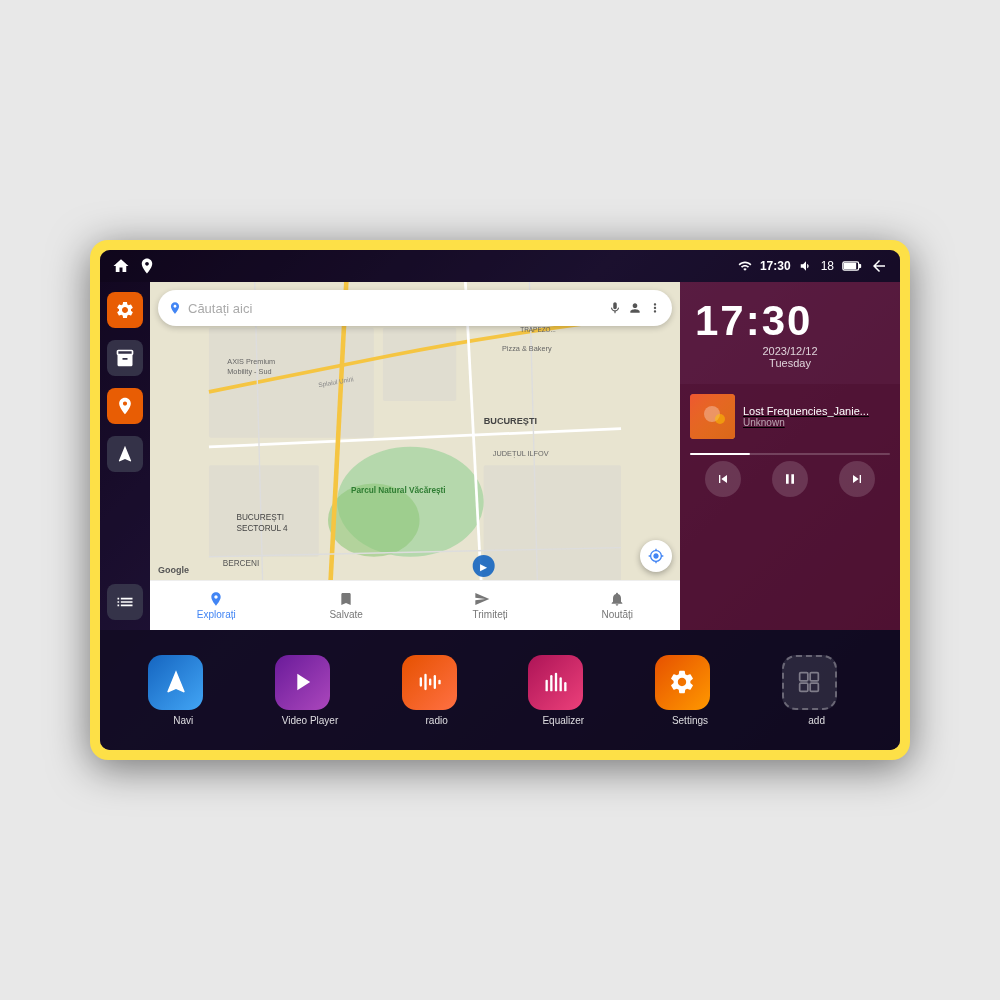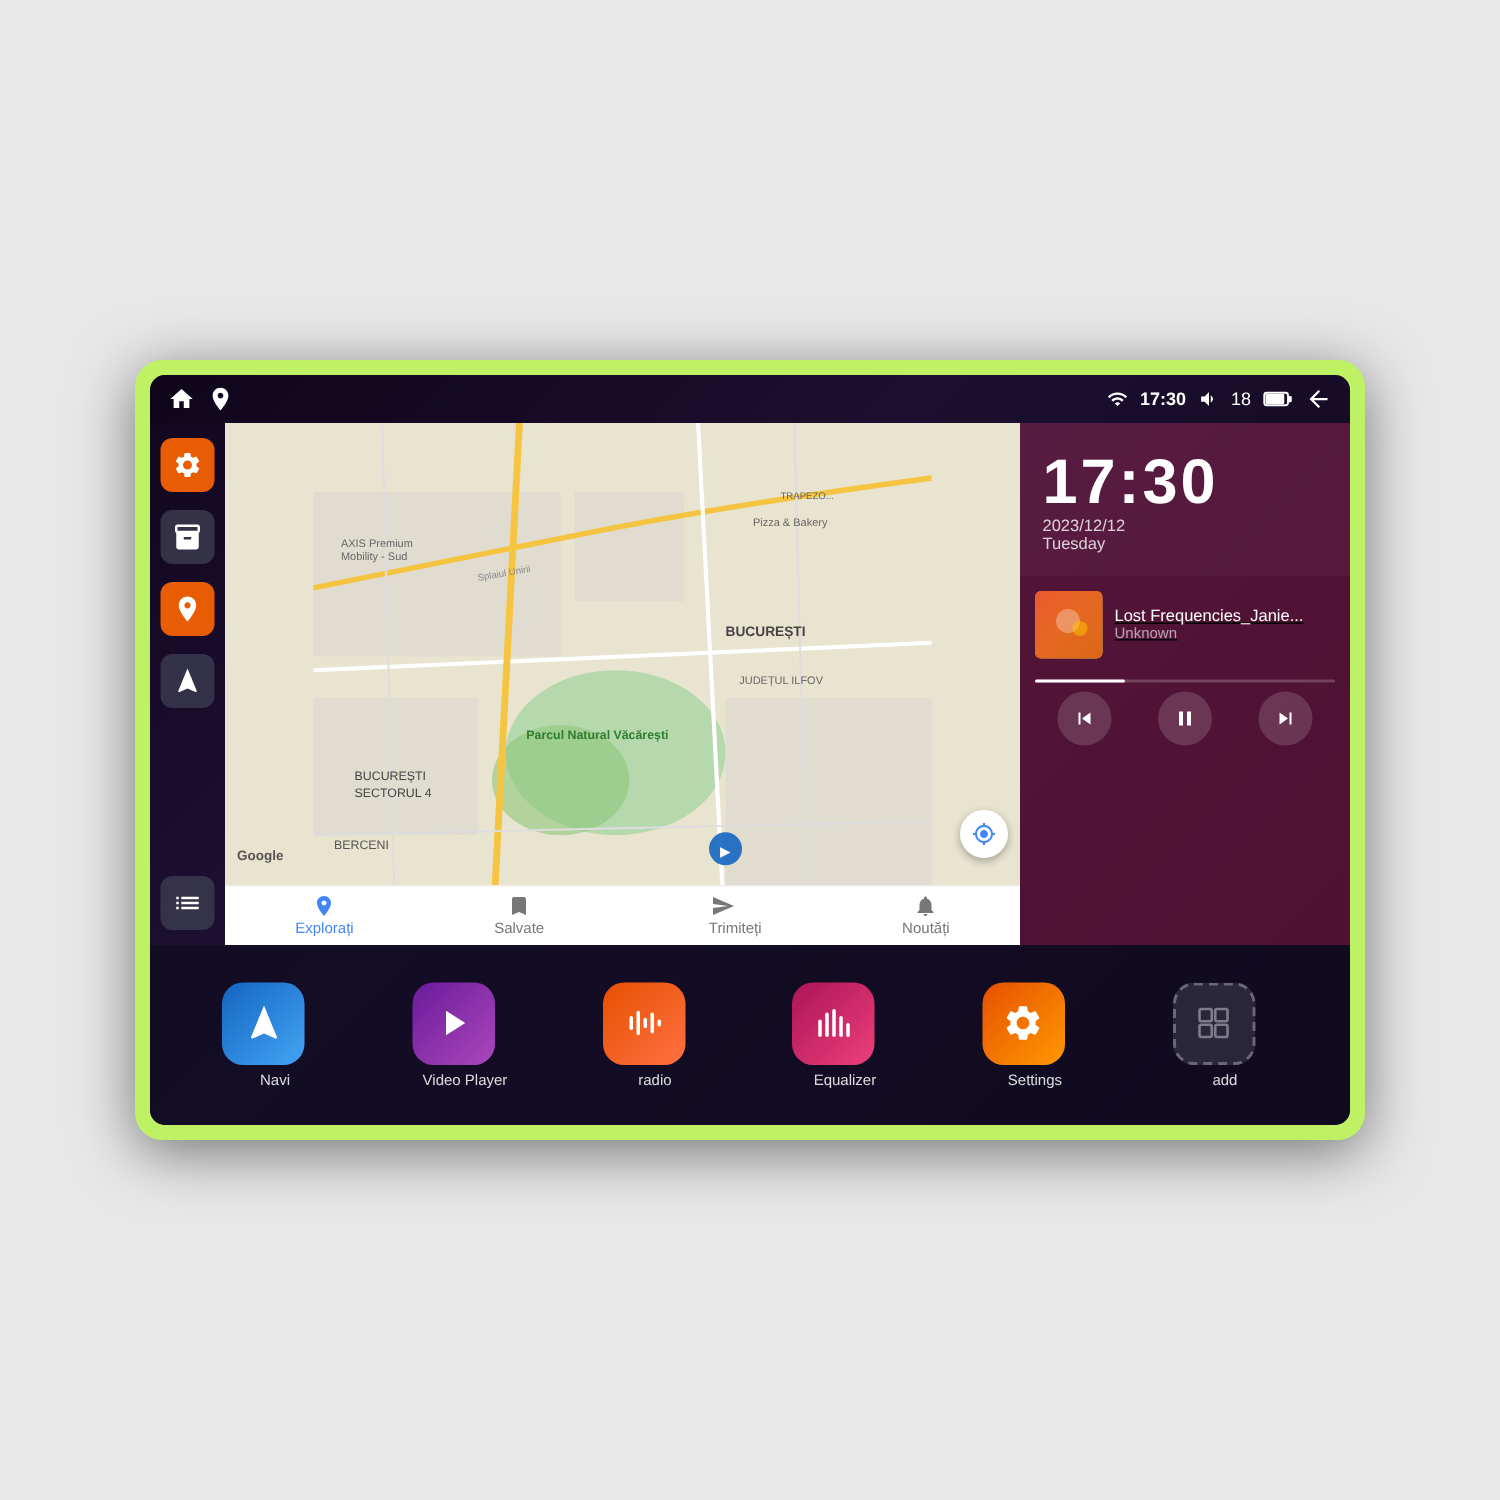--- a/index.html
+++ b/index.html
@@ -9,21 +9,21 @@
       background: #e8e8e8;
       display: flex;
       align-items: center;
       justify-content: center;
       font-family: 'Arial', sans-serif;
     }
 
     .device-outer {
       width: 820px;
       height: 520px;
-      background: #bef264;
+      background: #fde047;
       border-radius: 18px;
       padding: 10px;
       box-shadow: 0 8px 40px rgba(0,0,0,0.5);
       position: relative;
     }
 
     .device-screen {
       width: 100%;
       height: 100%;
       background: linear-gradient(135deg, #1a0a2e 0%, #2d1b4e 40%, #1a0a2e 100%);
@@ -136,21 +136,21 @@
       width: 100%;
       height: 100%;
     }
 
     
     .map-bottom-bar {
       position: absolute;
       bottom: 0;
       left: 0;
       right: 0;
-      height: 40px;
+      height: 50px;
       background: white;
       display: flex;
       align-items: center;
       justify-content: space-around;
       border-top: 1px solid #eee;
     }
 
     .map-nav-item {
       display: flex;
       flex-direction: column;
@@ -179,21 +179,21 @@
     .clock-time {
       font-size: 42px;
       font-weight: bold;
       color: white;
       letter-spacing: 2px;
     }
 
     .clock-date {
       font-size: 11px;
       color: rgba(255,255,255,0.8);
-      text-align: left;
+      text-align: center;
     }
 
     .music-widget {
       background: rgba(100, 20, 50, 0.7);
       flex: 1;
       display: flex;
       flex-direction: column;
       padding: 10px;
     }
 
@@ -443,20 +443,35 @@
           <text x="30" y="260" font-size="9" fill="#444">BUCUREȘTI</text>
           <text x="30" y="272" font-size="9" fill="#444">SECTORUL 4</text>
           <text x="15" y="310" font-size="9" fill="#555">BERCENI</text>
 
           <text x="120" y="115" font-size="7" fill="#888" transform="rotate(-10, 120, 115)">Splaiul Unirii</text>
 
           <circle cx="300" cy="310" r="12" fill="#1565c0" opacity="0.9"></circle>
           <text x="296" y="315" font-size="10" fill="white">▶</text>
         </svg>
 
+        <div class="map-search-bar">
+          <svg width="14" height="14" viewBox="0 0 24 24" fill="#4285f4">
+            <path d="M12 2C8.13 2 5 5.13 5 9c0 5.25 7 13 7 13s7-7.75 7-13c0-3.87-3.13-7-7-7zm0 9.5c-1.38 0-2.5-1.12-2.5-2.5s1.12-2.5 2.5-2.5 2.5 1.12 2.5 2.5-1.12 2.5-2.5 2.5z"></path>
+          </svg>
+          <span class="map-search-text" style="color:#aaa;">Căutați aici</span>
+          <svg width="14" height="14" viewBox="0 0 24 24" fill="#555">
+            <path d="M12 14c1.66 0 3-1.34 3-3V5c0-1.66-1.34-3-3-3S9 3.34 9 5v6c0 1.66 1.34 3 3 3zm5.91-3c-.49 0-.9.36-.98.85C16.52 14.2 14.47 16 12 16s-4.52-1.8-4.93-4.15c-.08-.49-.49-.85-.98-.85-.61 0-1.09.54-1 1.14.49 3 2.89 5.35 5.91 5.78V20c0 .55.45 1 1 1s1-.45 1-1v-2.08c3.02-.43 5.42-2.78 5.91-5.78.1-.6-.39-1.14-1-1.14z"></path>
+          </svg>
+          <svg width="14" height="14" viewBox="0 0 24 24" fill="#555">
+            <path d="M12 12c2.21 0 4-1.79 4-4s-1.79-4-4-4-4 1.79-4 4 1.79 4 4 4zm0 2c-2.67 0-8 1.34-8 4v2h16v-2c0-2.66-5.33-4-8-4z"></path>
+          </svg>
+          <svg width="14" height="14" viewBox="0 0 24 24" fill="#555">
+            <path d="M12 8c1.1 0 2-.9 2-2s-.9-2-2-2-2 .9-2 2 .9 2 2 2zm0 2c-1.1 0-2 .9-2 2s.9 2 2 2 2-.9 2-2-.9-2-2-2zm0 6c-1.1 0-2 .9-2 2s.9 2 2 2 2-.9 2-2-.9-2-2-2z"></path>
+          </svg>
+        </div>
 
         <div class="google-logo">Google</div>
 
         <div class="map-fab">
           <svg width="16" height="16" viewBox="0 0 24 24" fill="#4285f4">
             <path d="M12 8c-2.21 0-4 1.79-4 4s1.79 4 4 4 4-1.79 4-4-1.79-4-4-4zm8.94 3c-.46-4.17-3.77-7.48-7.94-7.94V1h-2v2.06C6.83 3.52 3.52 6.83 3.06 11H1v2h2.06c.46 4.17 3.77 7.48 7.94 7.94V23h2v-2.06c4.17-.46 7.48-3.77 7.94-7.94H23v-2h-2.06zM12 19c-3.87 0-7-3.13-7-7s3.13-7 7-7 7 3.13 7 7-3.13 7-7 7z"></path>
           </svg>
         </div>
 
         <div class="map-bottom-bar">

